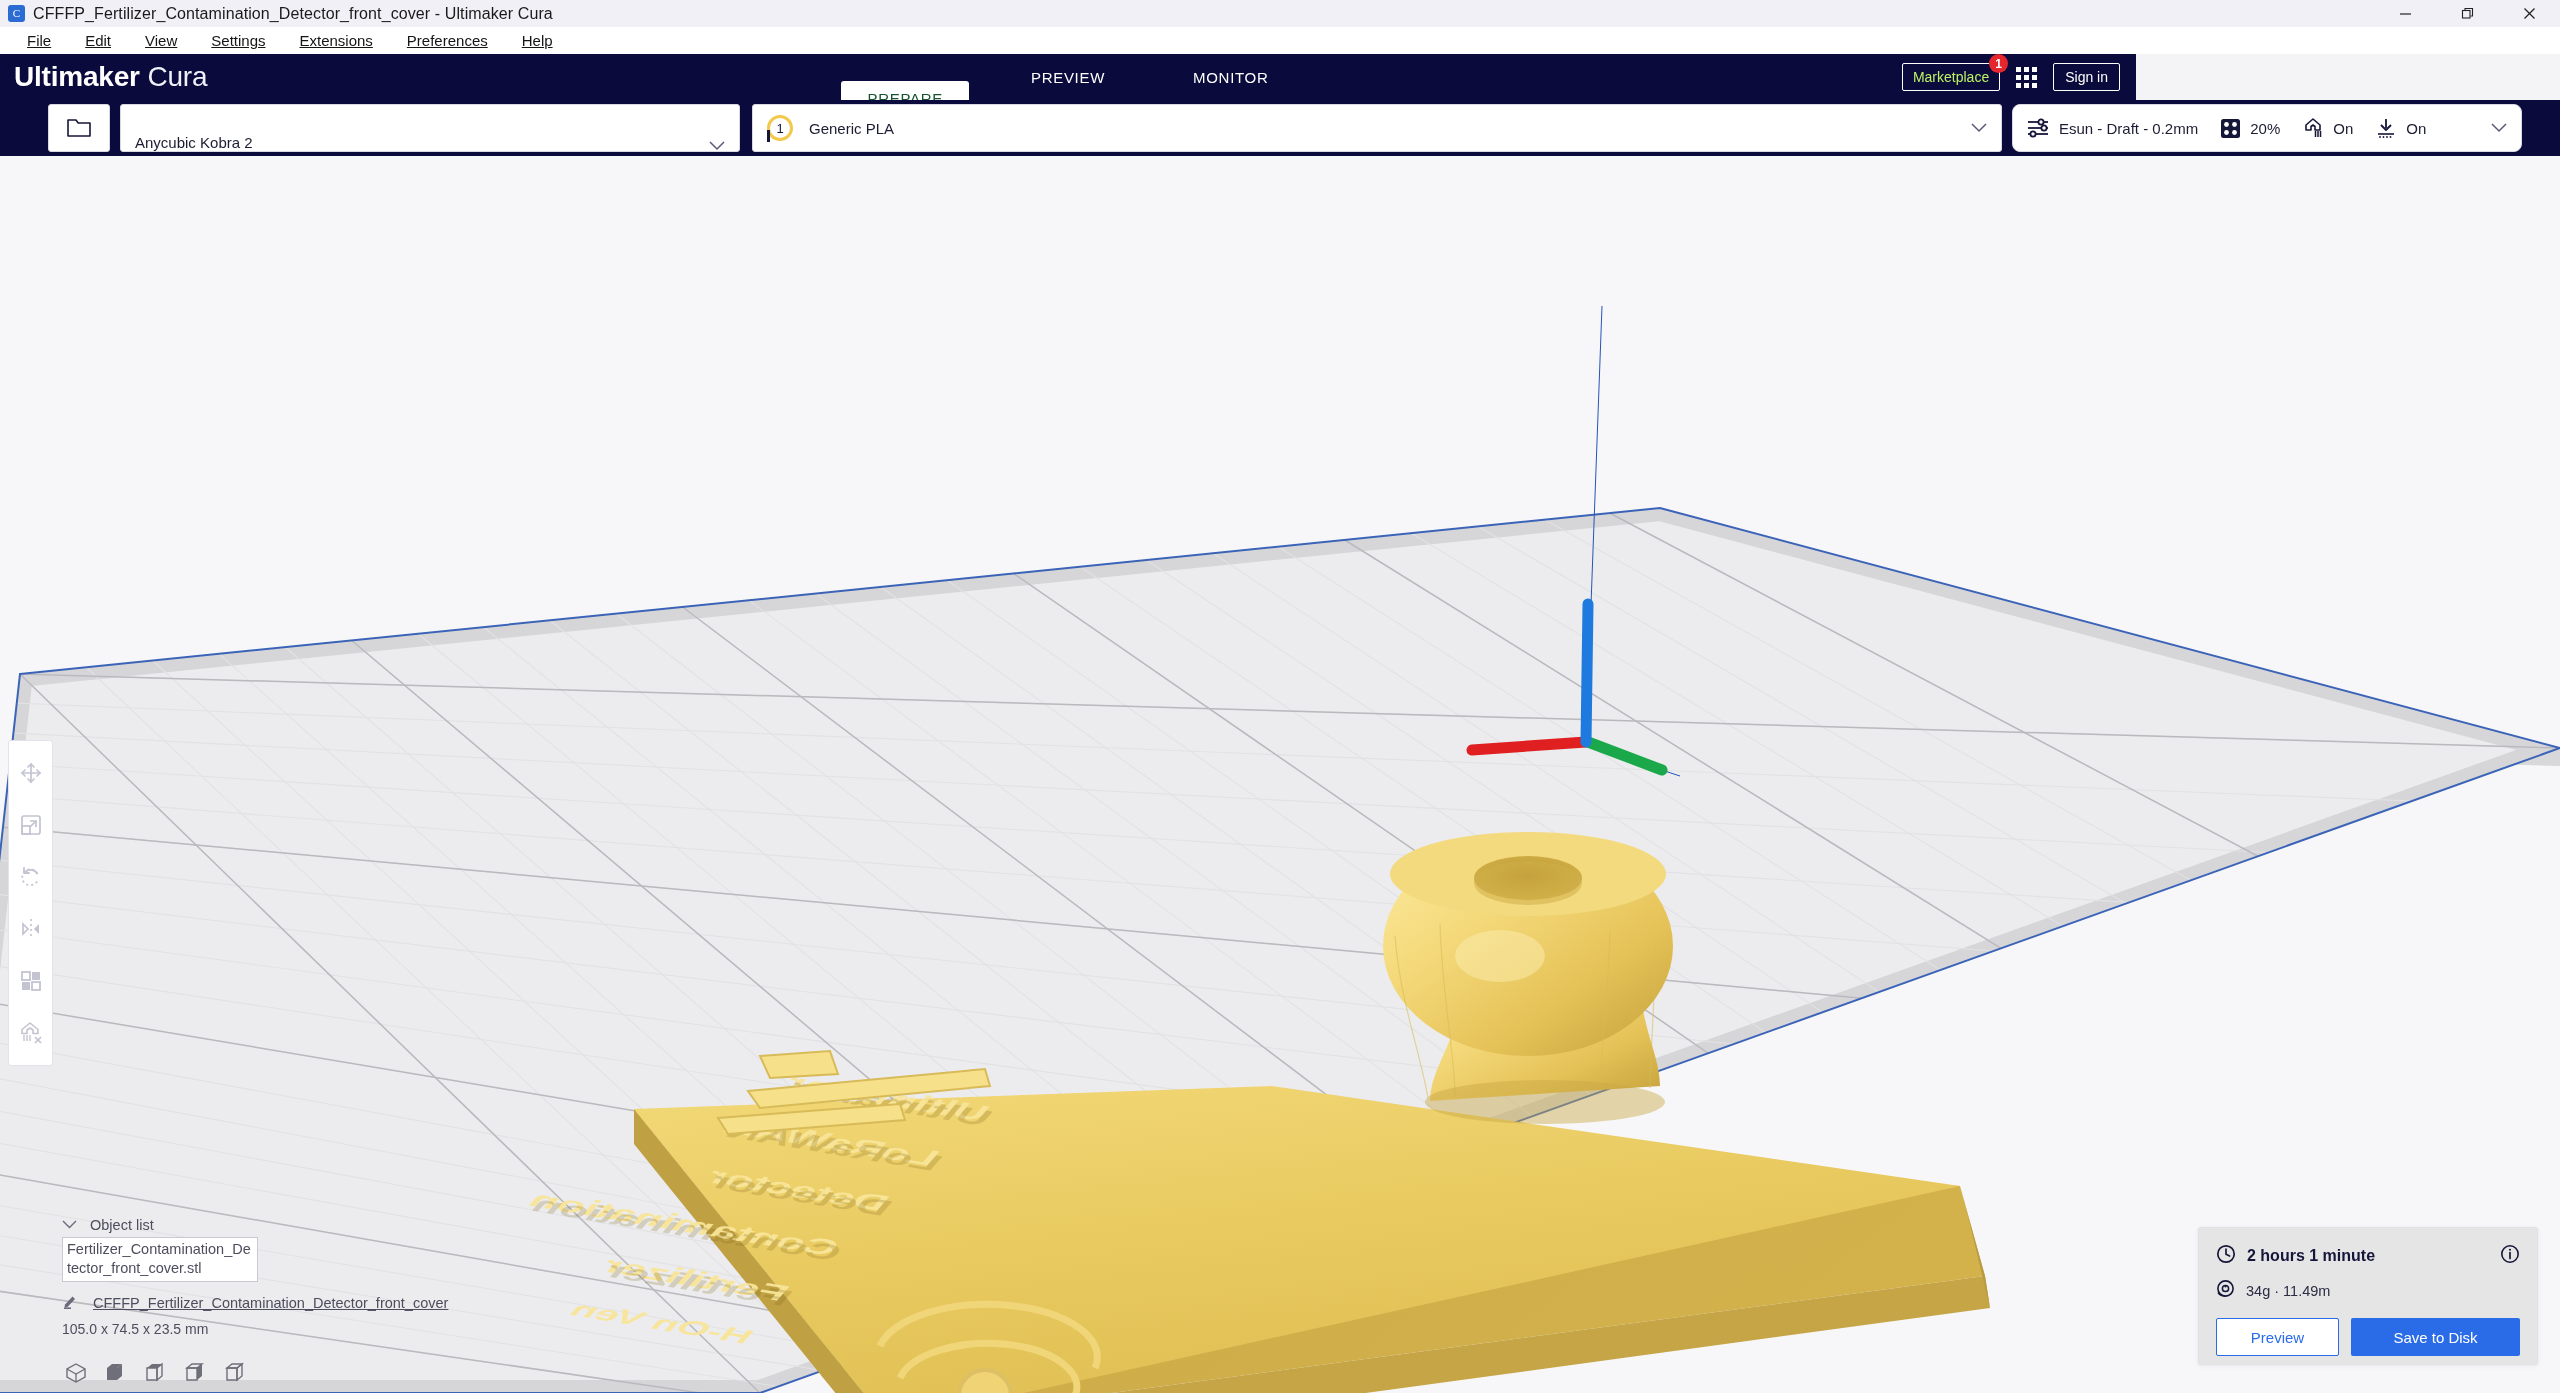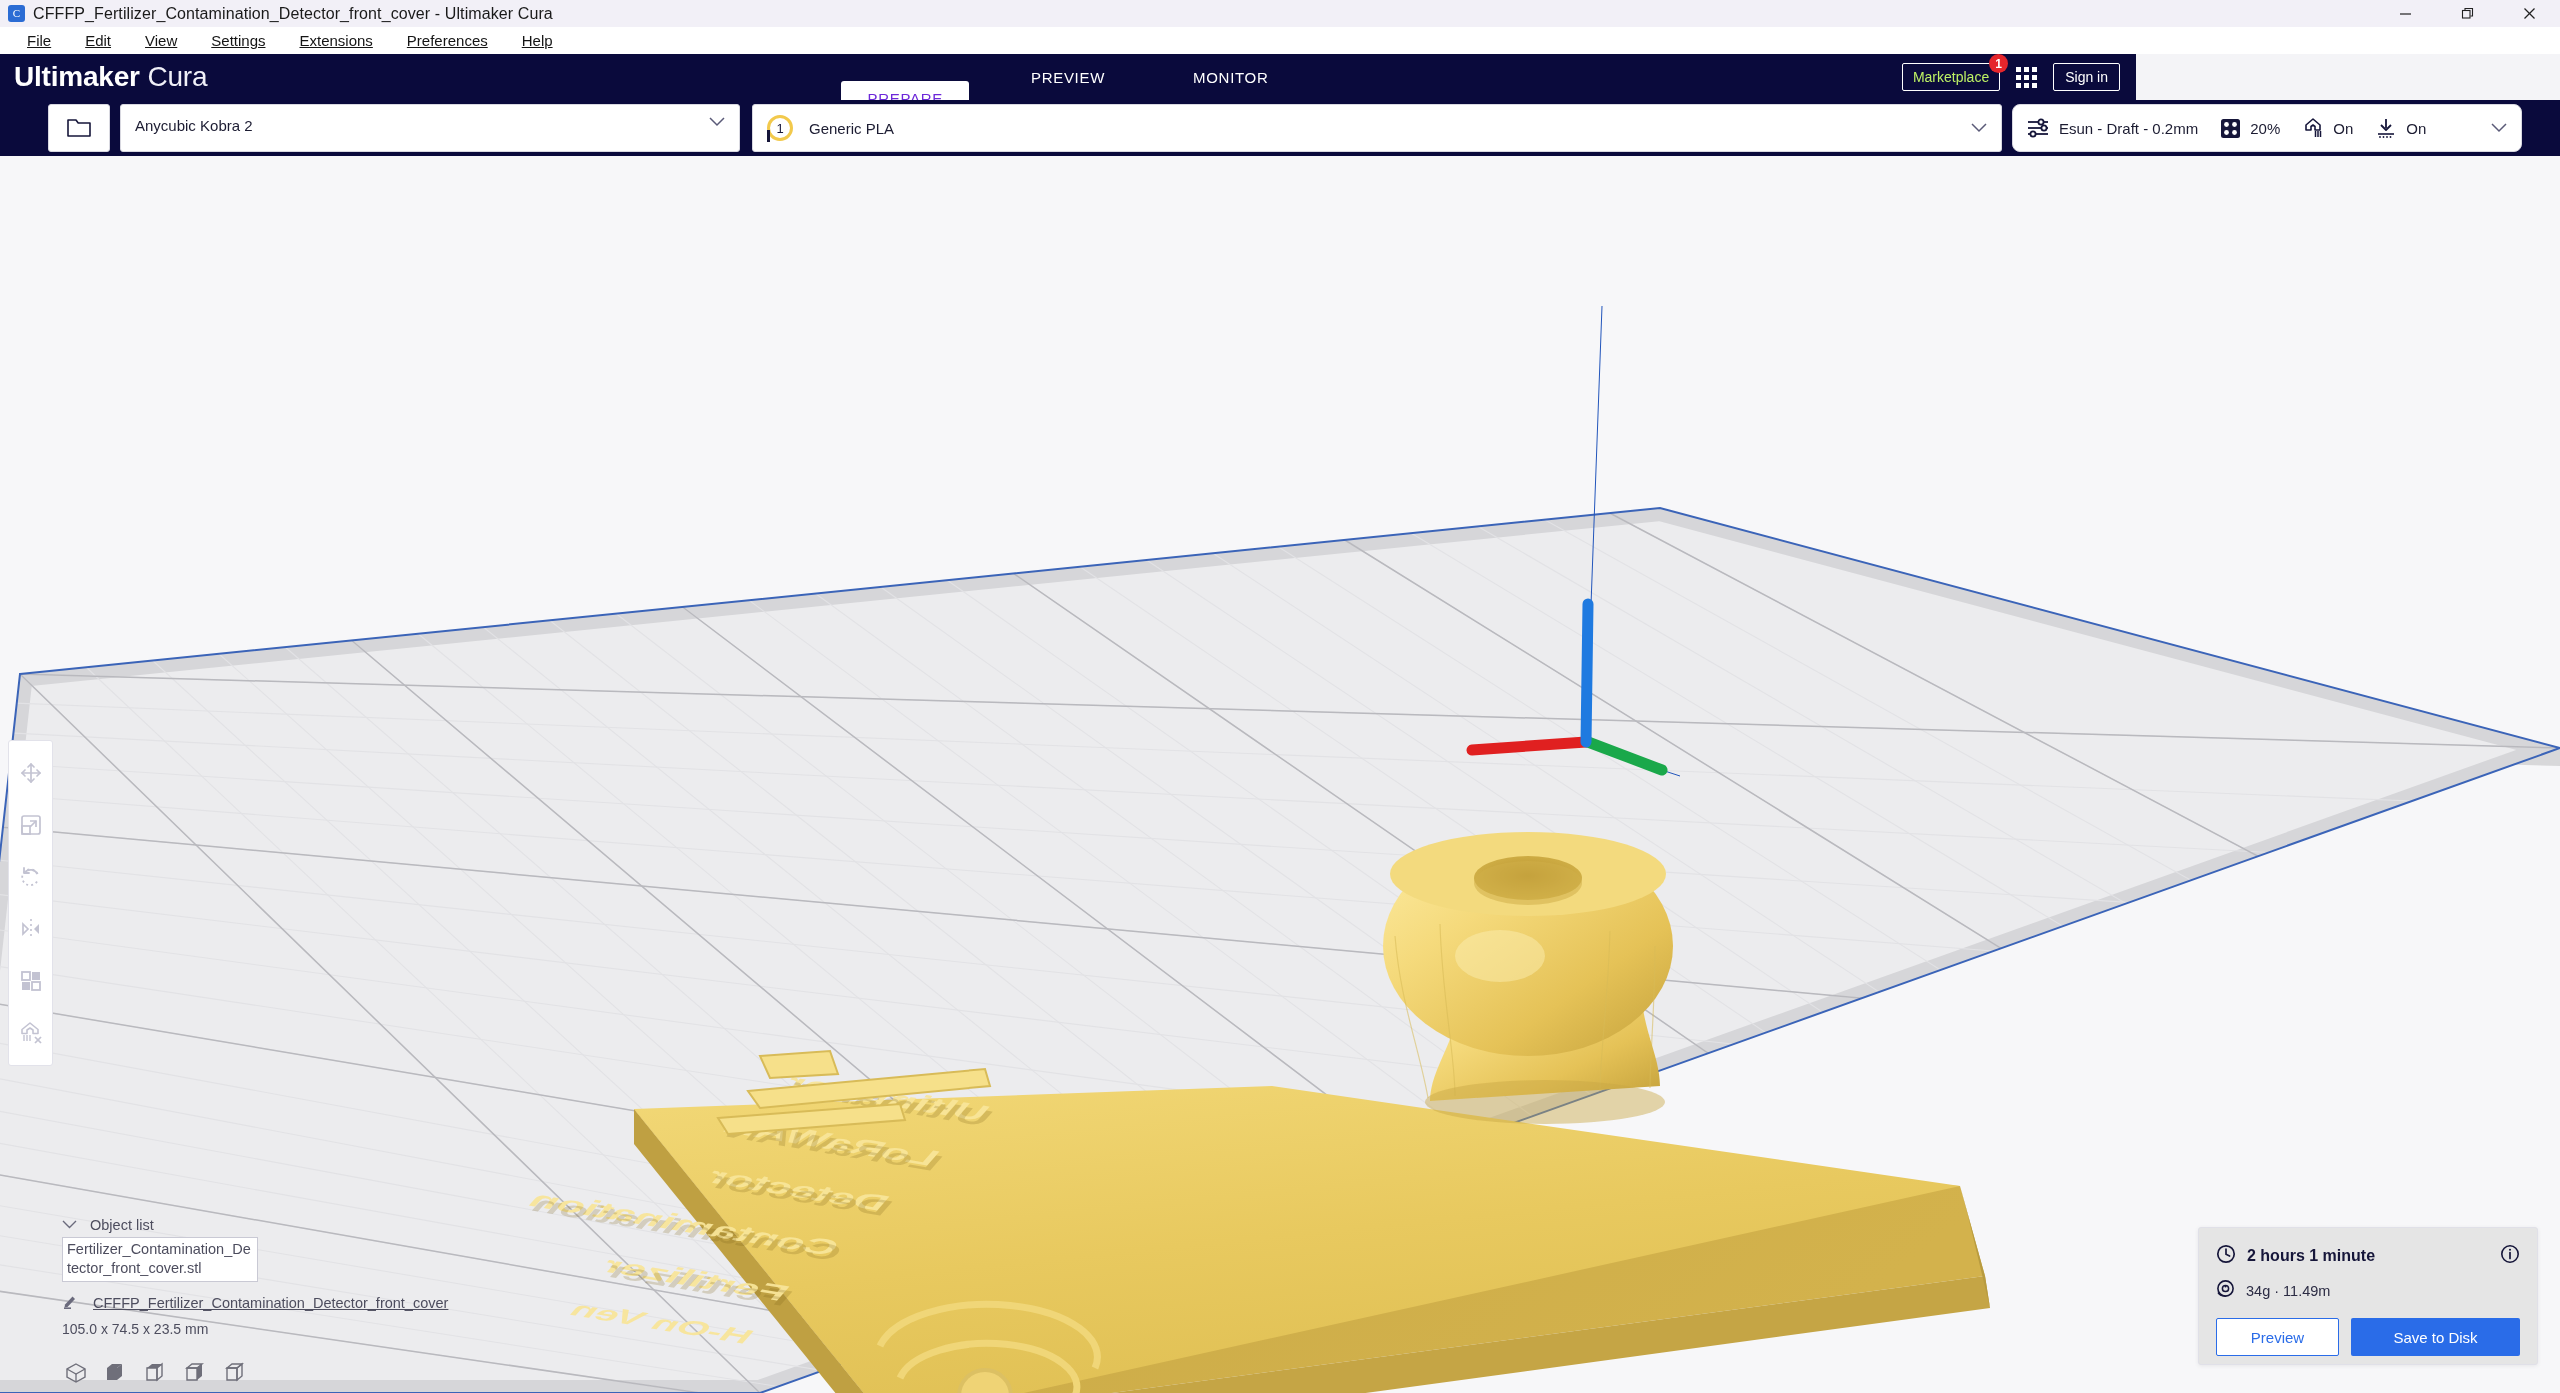--- a/index.html
+++ b/index.html
@@ -51,21 +51,21 @@
   .logo span { font-weight: 400; color: #f0f0f8; }
 
   .tabs {
     position: absolute; left: 0; right: 0; top: 0; height: 46px;
     display: flex; align-items: center; justify-content: center; gap: 0px;
   }
   .tab {
     font-size: 15px; letter-spacing: 0.7px; color: #ffffff;
     padding: 9px 26px; border-radius: 3px; margin: 0 18px;
   }
-  .tab.active { background: #ffffff; color: #6d28d9; font-weight: 400; margin-top: 42px; }
+  .tab.active { background: #ffffff; color: #14532d; font-weight: 400; margin-top: 42px; }
 
   .header-right {
     position: absolute; right: 16px; top: 0; height: 46px;
     display: flex; align-items: center; gap: 16px;
   }
   .mk-wrap { position: relative; }
   .mk-btn {
     border: 1px solid #ffffff; border-radius: 2px; color: #bef264;
     font-size: 14px; padding: 5px 10px; background: transparent; white-space: nowrap;
   }
@@ -88,21 +88,21 @@
   }
   .openfile-btn {
     position: absolute; left: 48px; top: 4px; width: 62px; height: 48px;
     background: #ffffff; border: 1px solid #d8d8e0; border-radius: 3px;
     display: flex; align-items: center; justify-content: center;
   }
 
   .printer-select {
     position: absolute; left: 120px; top: 4px; width: 620px; height: 48px;
     background: #ffffff; border: 1px solid #d8d8e0; border-radius: 3px;
-    display: flex; align-items: flex-start; padding: 12px 14px;
+    display: flex; align-items: flex-end; padding: 0 14px;
   }
   .printer-select .lbl { font-size: 15px; color: #1c1c32; }
   .chev { margin-left: auto; color: #5a5a78; font-size: 13px; }
 
   .material-select {
     position: absolute; left: 752px; top: 4px; width: 1250px; height: 48px;
     background: #ffffff; border: 1px solid #d8d8e0; border-radius: 3px;
     display: flex; align-items: center; padding: 0 14px;
   }
   .extruder-badge {

